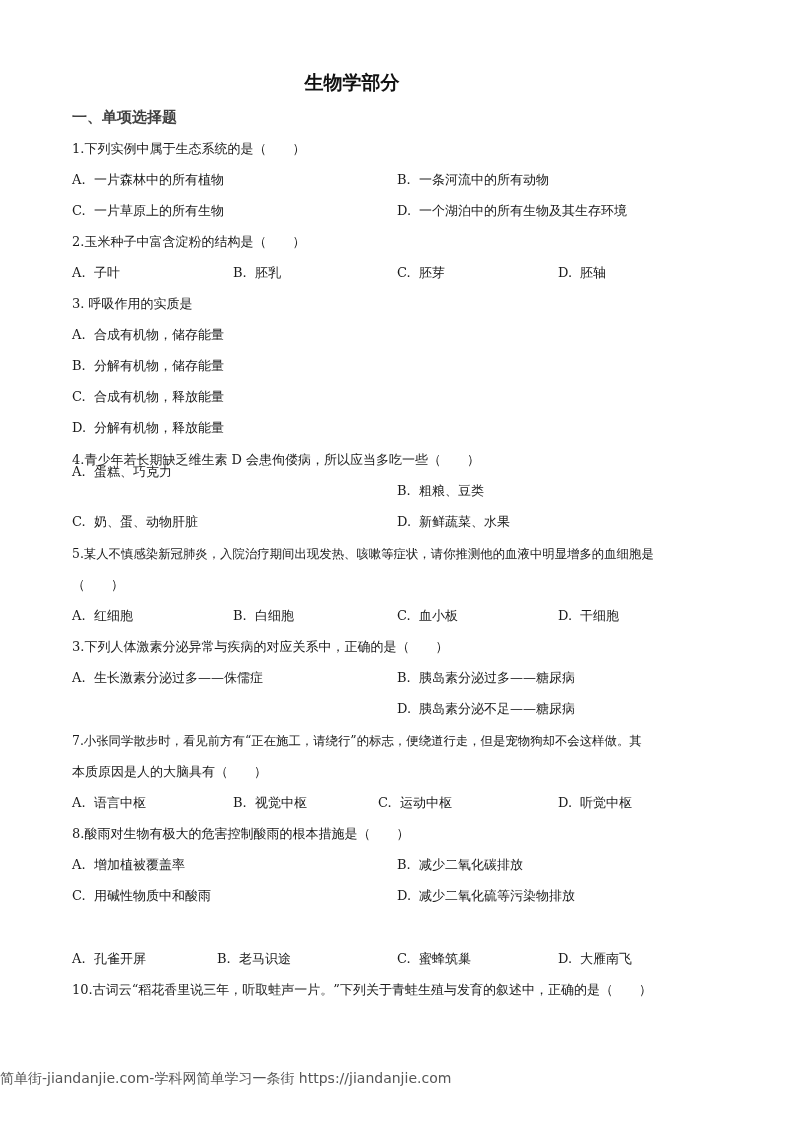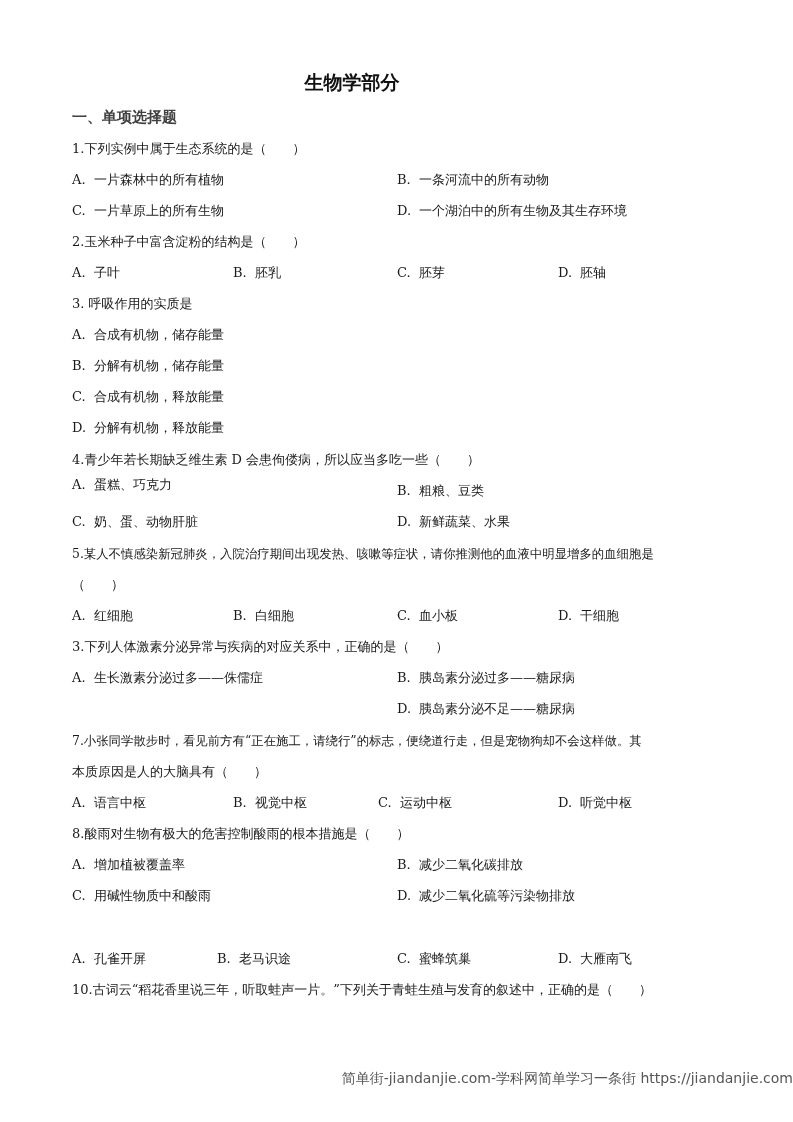--- a/index.html
+++ b/index.html
@@ -6,21 +6,21 @@
   body { width: 793px; height: 1122px; position: relative; overflow: hidden;
          font-family: "DejaVu Serif", "Liberation Serif", serif; color: #1a1a1a; }
   .page { position: absolute; left: 0; top: 0; width: 793px; height: 1122px; }
   .title { position: absolute; left: 0; width: 704px; top: 70px; text-align: center;
            font-family: "DejaVu Sans", sans-serif; font-weight: bold; font-size: 19px; color: #111; }
   .section { position: absolute; left: 72px; top: 108px; font-family: "DejaVu Sans", sans-serif;
              font-weight: bold; font-size: 15px; color: #404040; }
   .line { position: absolute; left: 72px; font-size: 13px; white-space: nowrap; line-height: 18px; }
   .opt { position: absolute; font-size: 13px; white-space: nowrap; line-height: 18px; }
   .opt .lbl { display: inline-block; width: 22px; }
-  .footer { position: absolute; left: 0; width: 793px; top: 1070px; text-align: right;
+  .footer { position: absolute; left: 0; width: 793px; top: 1070px; text-align: left;
             font-family: "DejaVu Sans", sans-serif; font-size: 14px; color: #555; }
 </style>
 </head>
 <body>
 
 <div class="page">
   <div class="title">生物学部分</div>
   <div class="section">一、单项选择题</div>
 
   <div class="line" style="top:140px">1.下列实例中属于生态系统的是（　　）</div>
@@ -35,21 +35,21 @@
   <div class="opt" style="left:397px;top:264px"><span class="lbl">C.</span><span>胚芽</span></div>
   <div class="opt" style="left:558px;top:264px"><span class="lbl">D.</span><span>胚轴</span></div>
 
   <div class="line" style="top:295px">3. 呼吸作用的实质是</div>
   <div class="opt" style="left:72px;top:326px"><span class="lbl">A.</span><span>合成有机物，储存能量</span></div>
   <div class="opt" style="left:72px;top:357px"><span class="lbl">B.</span><span>分解有机物，储存能量</span></div>
   <div class="opt" style="left:72px;top:388px"><span class="lbl">C.</span><span>合成有机物，释放能量</span></div>
   <div class="opt" style="left:72px;top:419px"><span class="lbl">D.</span><span>分解有机物，释放能量</span></div>
 
   <div class="line" style="top:451px">4.青少年若长期缺乏维生素 D 会患佝偻病，所以应当多吃一些（　　）</div>
-  <div class="opt" style="left:72px;top:476px"><span class="lbl">A.</span><span>蛋糕、巧克力</span></div>
+  <div class="opt" style="left:72px;top:463px"><span class="lbl">A.</span><span>蛋糕、巧克力</span></div>
   <div class="opt" style="left:397px;top:482px"><span class="lbl">B.</span><span>粗粮、豆类</span></div>
   <div class="opt" style="left:72px;top:513px"><span class="lbl">C.</span><span>奶、蛋、动物肝脏</span></div>
   <div class="opt" style="left:397px;top:513px"><span class="lbl">D.</span><span>新鲜蔬菜、水果</span></div>
 
   <div class="line" style="top:545px;font-size:12.4px">5.某人不慎感染新冠肺炎，入院治疗期间出现发热、咳嗽等症状，请你推测他的血液中明显增多的血细胞是</div>
   <div class="line" style="top:576px">（　　）</div>
   <div class="opt" style="left:72px;top:607px"><span class="lbl">A.</span><span>红细胞</span></div>
   <div class="opt" style="left:233px;top:607px"><span class="lbl">B.</span><span>白细胞</span></div>
   <div class="opt" style="left:397px;top:607px"><span class="lbl">C.</span><span>血小板</span></div>
   <div class="opt" style="left:558px;top:607px"><span class="lbl">D.</span><span>干细胞</span></div>

